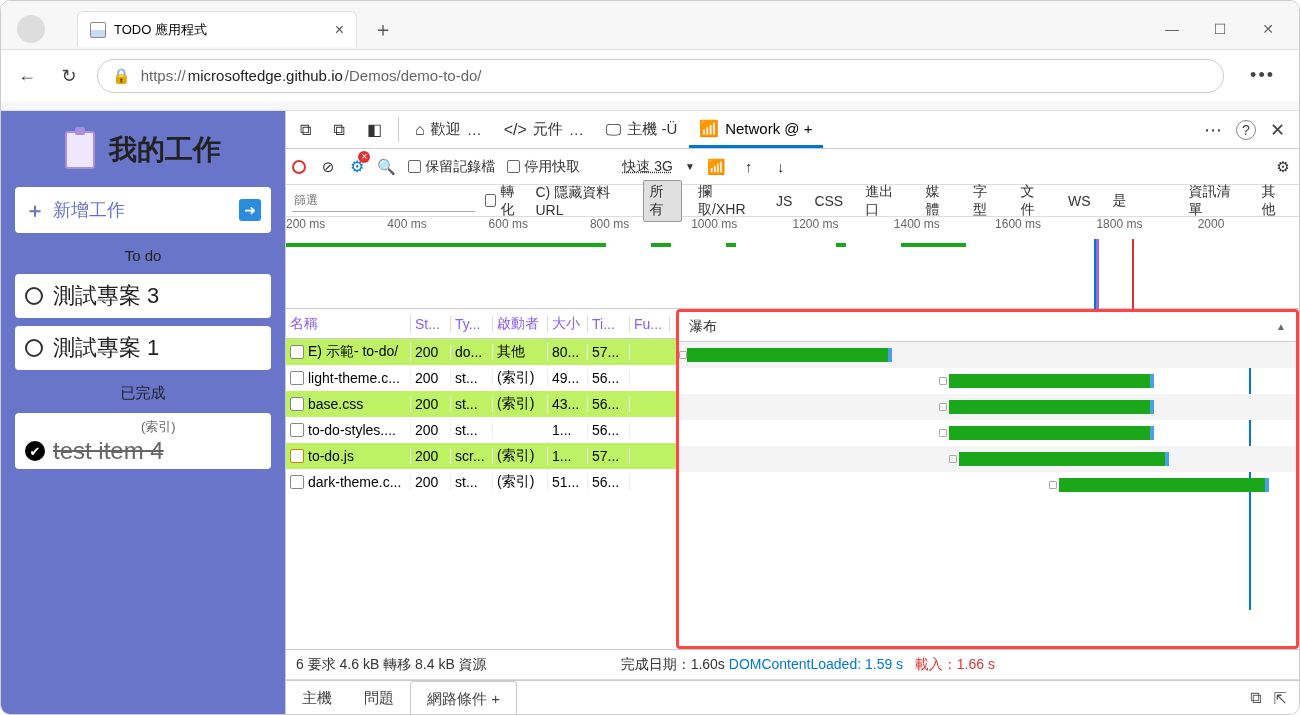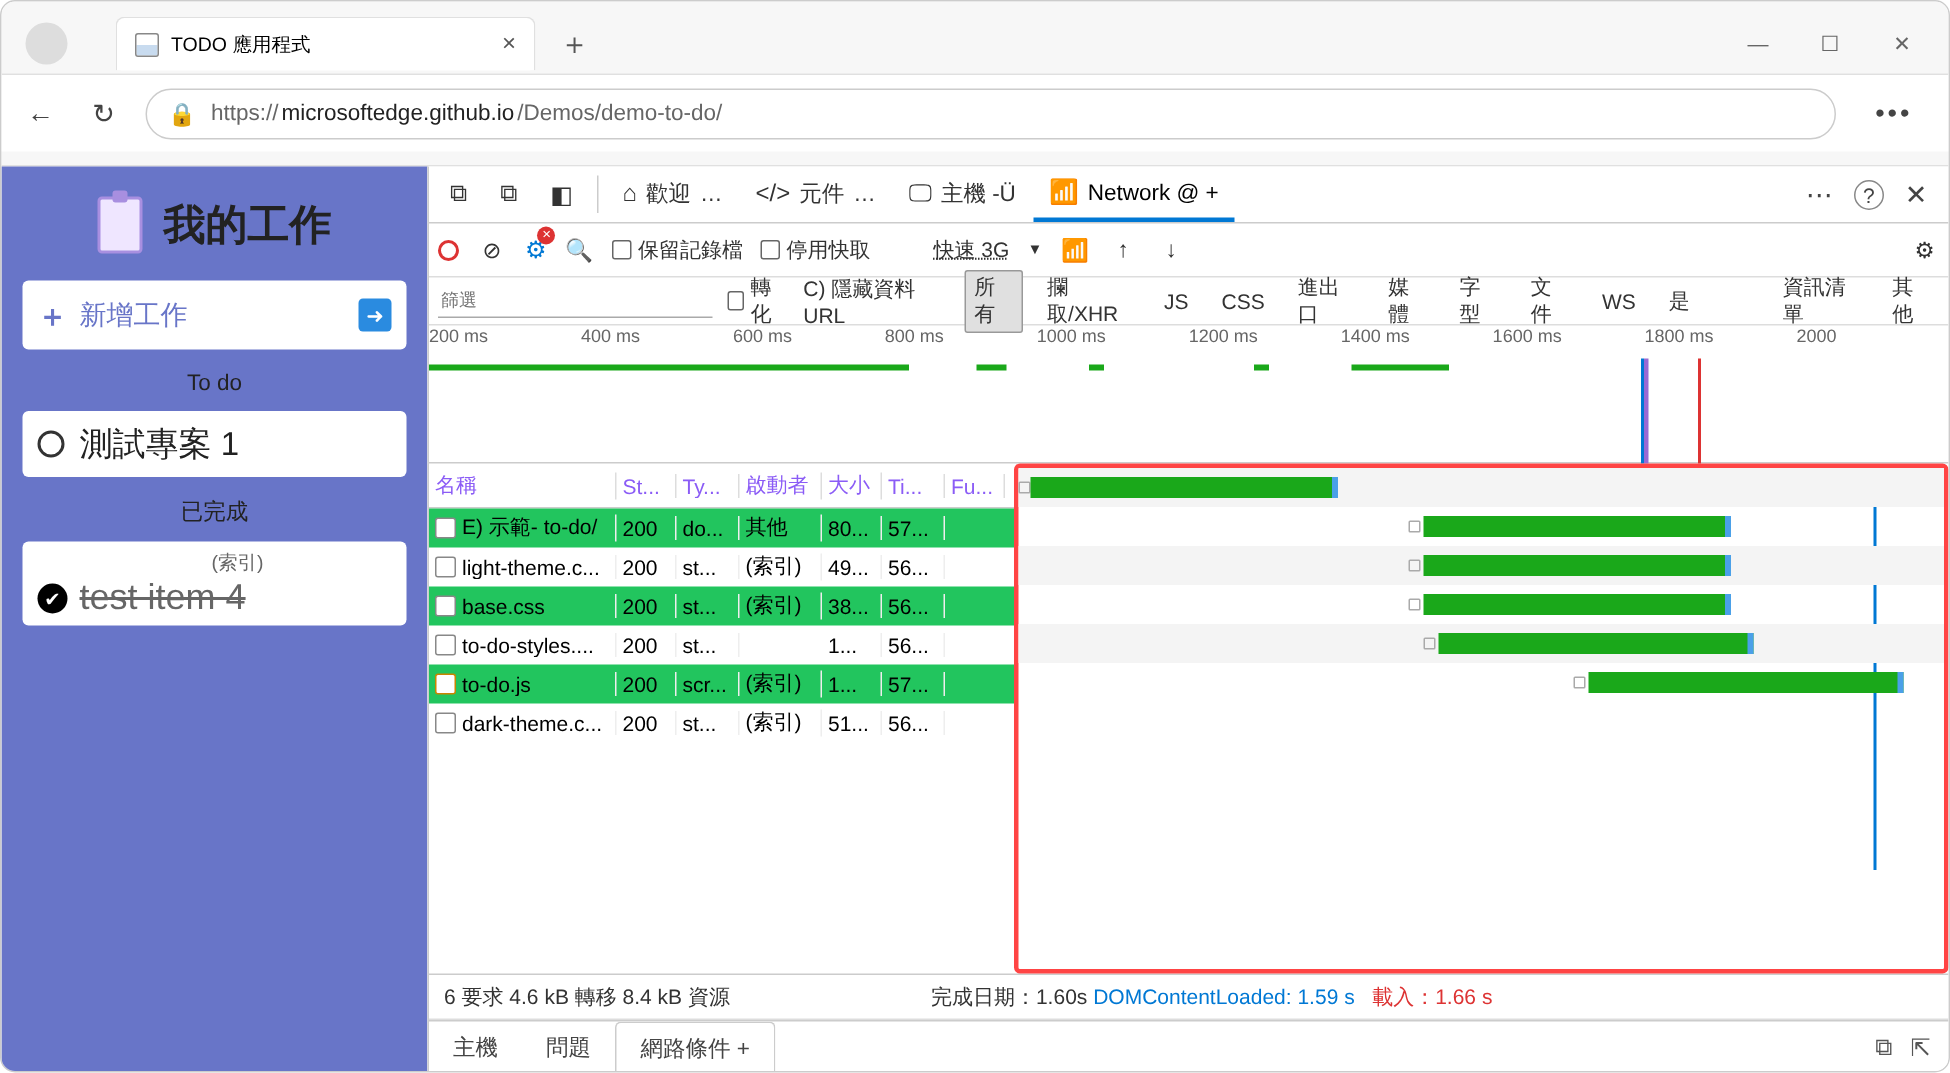--- a/index.html
+++ b/index.html
@@ -81,21 +81,21 @@
   .ov-bar { position:absolute; height:4px; background:#1aa81a;}
   .ov-body .line-blue { position:absolute; top:0; bottom:-10px; width:2px; background:#0078d4;}
   .ov-body .line-red  { position:absolute; top:0; bottom:-10px; width:2px; background:#d33;}
   .ov-body .line-purple{ position:absolute; top:0; bottom:-10px; width:3px; background:#996ad4;}
   
   .res { flex:1; display:flex; border-bottom:1px solid #ccc; position:relative;}
   .cols { width: 390px; display:flex; flex-direction:column; font-size:14px;}
   .colhead { display:flex; height:30px; align-items:center; border-bottom:1px solid #ccc; color:#8b5cf6;}
   .colhead div { border-right:1px solid #ddd; padding:0 4px; overflow:hidden; white-space:nowrap;}
   .row { display:flex; height:26px; align-items:center; }
-  .row.alt { background:#22c55e;}
+  .row.alt { background:#bef264;}
   .row div { border-right:1px solid #eee; padding:0 4px; overflow:hidden; white-space:nowrap;}
   .c-name { width:125px; display:flex; align-items:center; gap:4px;}
   .c-st   { width:40px;}
   .c-ty   { width:42px;}
   .c-ini  { width:55px;}
   .c-sz   { width:40px;}
   .c-ti   { width:42px;}
   .c-fu   { width:40px;}
   .fico { width:14px; height:14px; border:1px solid #888; border-radius:2px; display:inline-block; background:#fff;}
   .fico.js { border-color:#ca8400;}
@@ -158,20 +158,24 @@
     <div class="add-task">
       <span style="display:flex;align-items:center;gap:8px;">
         <span class="plus">＋</span>
         <span>新增工作</span>
       </span>
       <span class="go-btn">➜</span>
     </div>
     <div class="section-label">To do</div>
     <div class="task-card">
       <span class="circle"></span>
+      <span>測試專案 3</span>
+    </div>
+    <div class="task-card">
+      <span class="circle"></span>
       <span>測試專案 1</span>
     </div>
     <div class="section-label">已完成</div>
     <div class="task-card task-done">
       <span class="sub">(索引)</span>
       <span class="row">
         <span class="check">✔</span>
         <span class="strike">test item 4</span>
       </span>
     </div>
@@ -302,21 +306,21 @@
               <div class="c-ini">(索引)</div>
               <div class="c-sz">49...</div>
               <div class="c-ti">56...</div>
               <div class="c-fu"></div>
             </div>
             <div class="row alt">
               <div class="c-name"><span class="fico"></span>base.css</div>
               <div class="c-st">200</div>
               <div class="c-ty">st...</div>
               <div class="c-ini">(索引)</div>
-              <div class="c-sz">38...</div>
+              <div class="c-sz">43...</div>
               <div class="c-ti">56...</div>
               <div class="c-fu"></div>
             </div>
             <div class="row">
               <div class="c-name"><span class="fico"></span>to-do-styles....</div>
               <div class="c-st">200</div>
               <div class="c-ty">st...</div>
               <div class="c-ini"></div>
               <div class="c-sz">1...</div>
               <div class="c-ti">56...</div>
@@ -336,20 +340,24 @@
               <div class="c-st">200</div>
               <div class="c-ty">st...</div>
               <div class="c-ini">(索引)</div>
               <div class="c-sz">51...</div>
               <div class="c-ti">56...</div>
               <div class="c-fu"></div>
             </div>
           </div>
       </div>
       <div class="waterfall">
+        <div class="wf-head">
+          <span>瀑布</span>
+          <span style="font-size:10px;color:#666;">▲</span>
+        </div>
         <div class="wf-body">
           <div class="wf-line-blue" style="left:570px;"></div>
           <div class="wf-row alt">
               <div class="wf-obar" style="left:0px;"></div>
               <div class="wf-bar" style="left:8px;width:205px;"></div>
             </div>
           <div class="wf-row">
               <div class="wf-obar" style="left:260px;"></div>
               <div class="wf-bar" style="left:270px;width:205px;"></div>
             </div>

